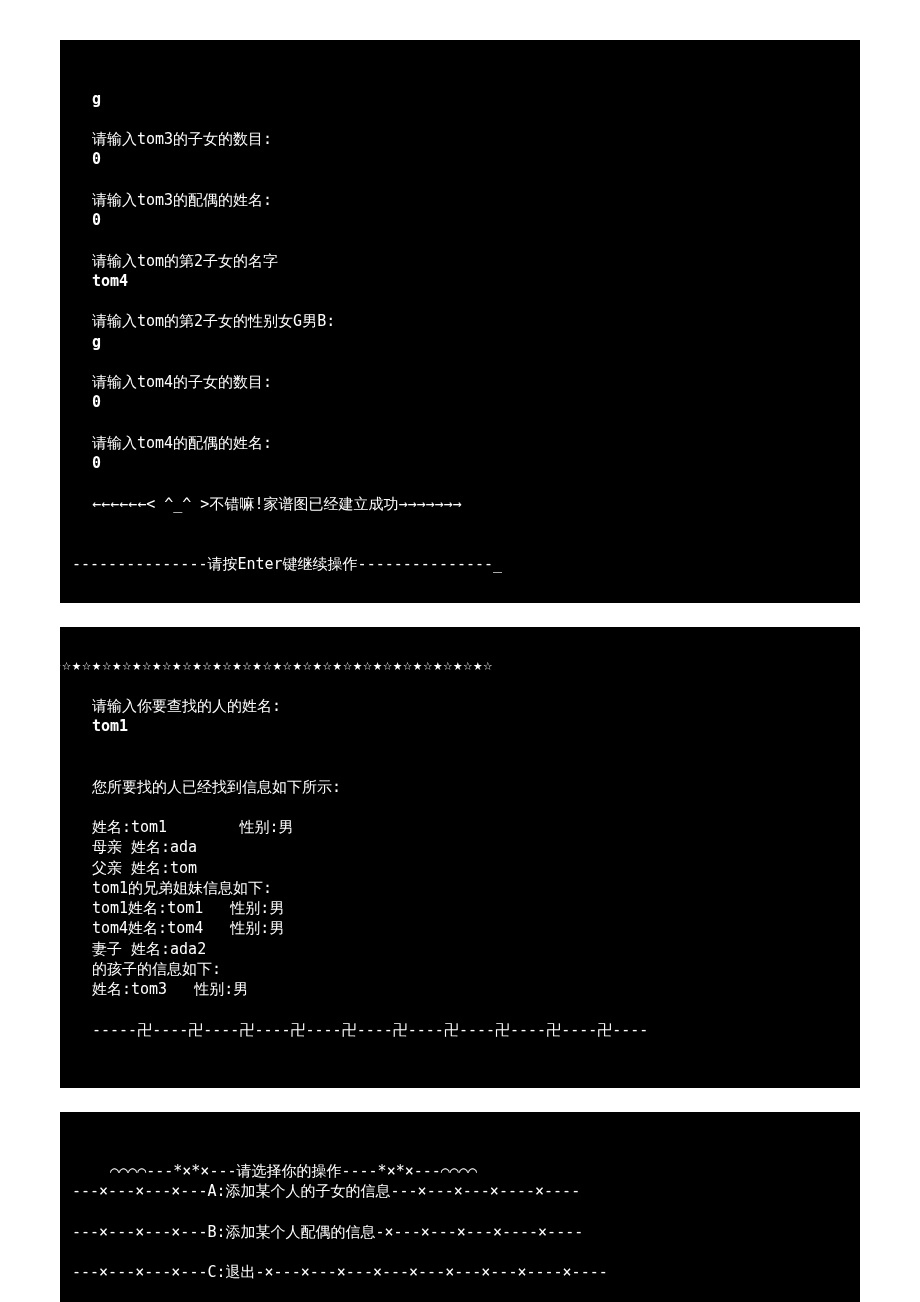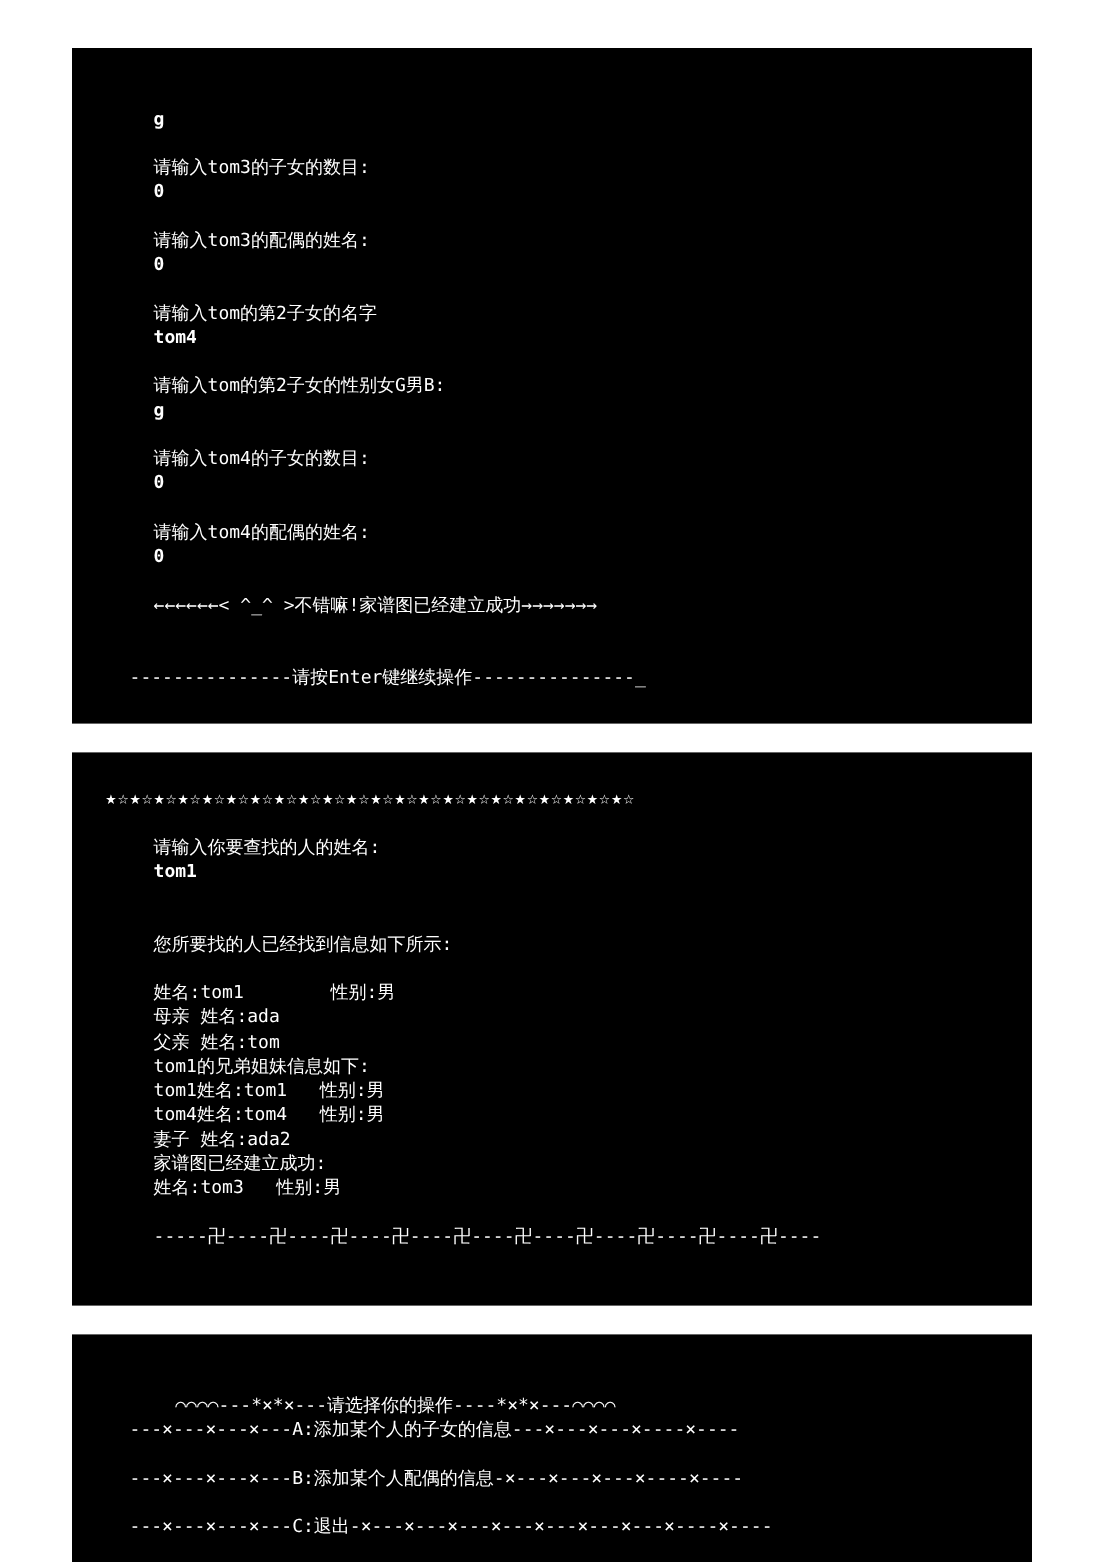--- a/index.html
+++ b/index.html
@@ -4,21 +4,21 @@
 <style>
   body {
     background: #ffffff;
     margin: 0;
     padding: 40px 60px;
     font-family: "SimSun", "宋体", monospace;
   }
   .terminal {
     background: #000000;
     color: #ffffff;
-    padding: 8px 12px 8px 48px;
+    padding: 8px 12px 8px 12px;
     margin-bottom: 24px;
     font-size: 15px;
     line-height: 1.35;
     white-space: pre-wrap;
     position: relative;
   }
   .terminal .inner {
     padding-left: 20px;
   }
   .bold {
@@ -74,21 +74,21 @@
 
 <span>您所要找的人已经找到信息如下所示:</span>
 
 <span>姓名:tom1        性别:男</span>
 <span>母亲 姓名:ada</span>
 <span>父亲 姓名:tom</span>
 <span>tom1的兄弟姐妹信息如下:</span>
 <span>tom1姓名:tom1   性别:男</span>
 <span>tom4姓名:tom4   性别:男</span>
 <span>妻子 姓名:ada2</span>
-<span>家谱图已经建立成功:</span>
+<span>的孩子的信息如下:</span>
 <span>姓名:tom3   性别:男</span>
 
 <span>-----卍----卍----卍----卍----卍----卍----卍----卍----卍----卍----</span>
 
 </div>
 </div>
 
 <div class="terminal">
 <div class="inner">
 <span>  ⌒⌒⌒⌒---*×*×---请选择你的操作----*×*×---⌒⌒⌒⌒</span>

